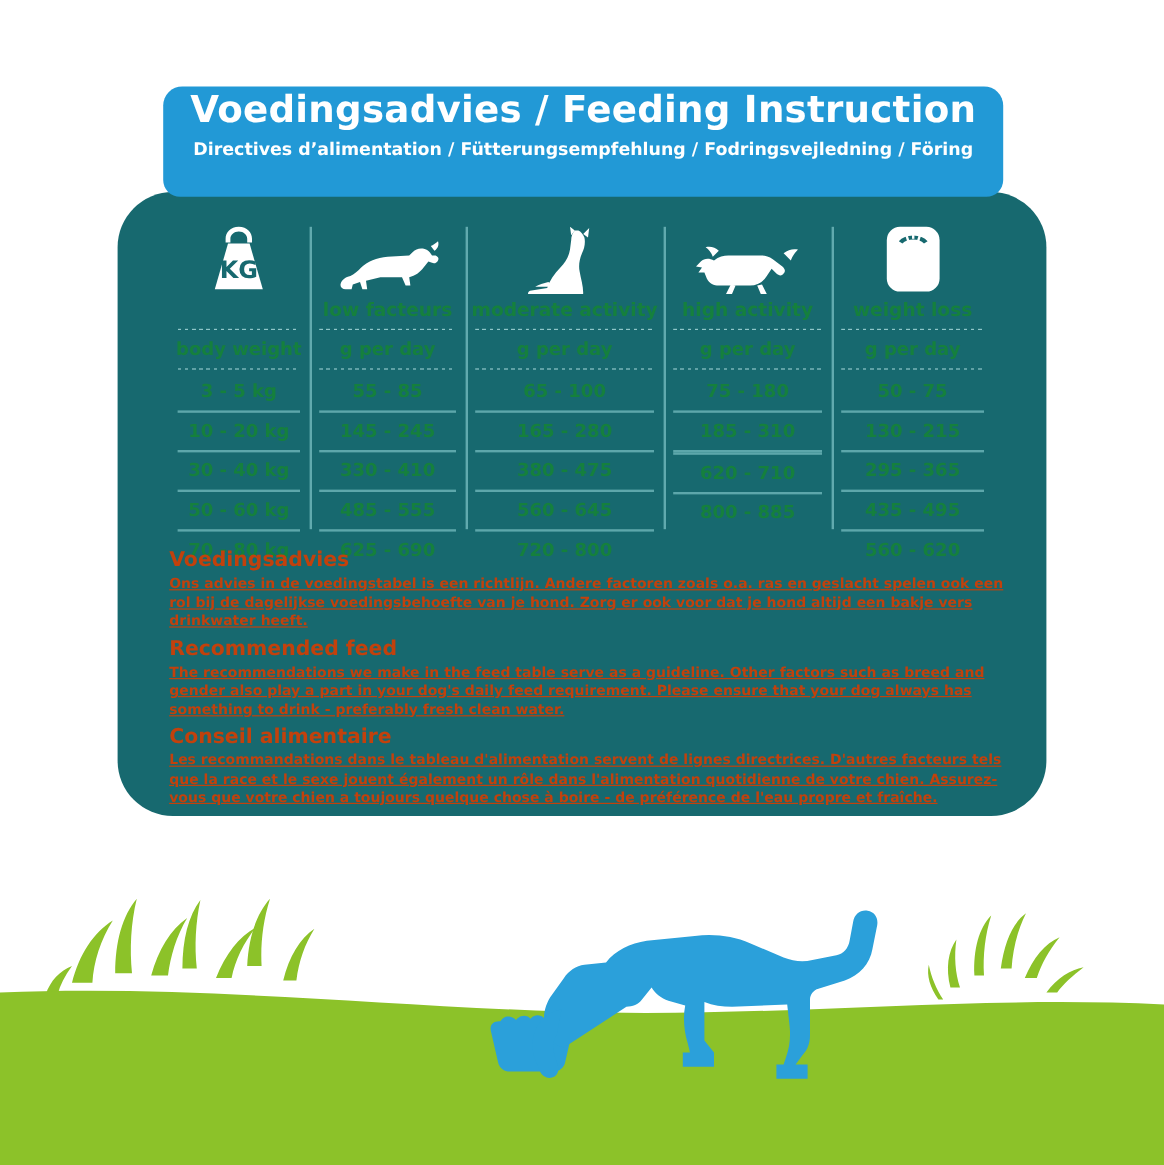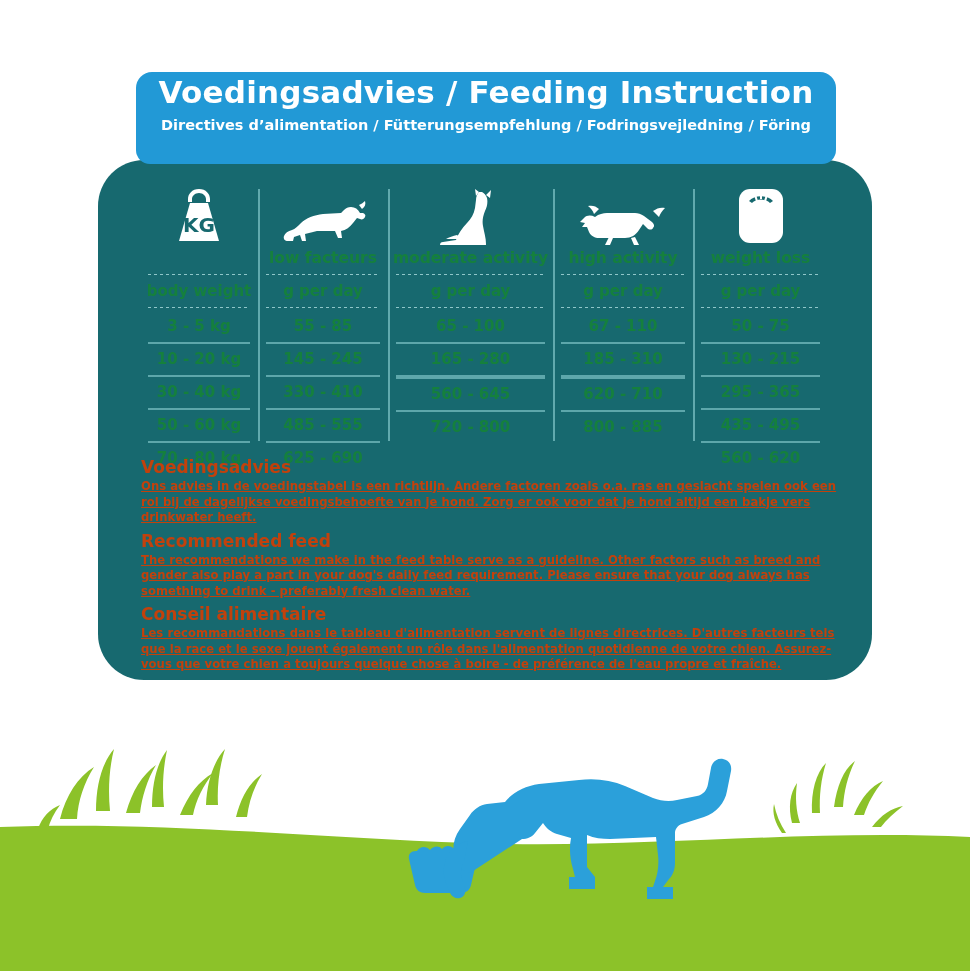--- a/index.html
+++ b/index.html
@@ -220,40 +220,41 @@
         </svg>
       </div>
       <div class="col-title">moderate activity</div>
       <div class="dash"></div>
       <div class="unit">g per day</div>
       <div class="dash"></div>
       <div class="cellrow">65 - 100</div>
       <div class="solid"></div>
       <div class="cellrow">165 - 280</div>
       <div class="solid"></div>
+      <div class="cellrow">380 - 475</div>
       <div class="solid"></div>
       <div class="cellrow">560 - 645</div>
       <div class="solid"></div>
       <div class="cellrow">720 - 800</div>
     </div>
 
     <div class="col c3">
       <div class="icon-cell">
         <svg width="88" height="48" viewBox="0 0 88 48" aria-hidden="true">
           <path d="M16 20 c-4-2-8-2-11 1 l-4 4 5 1 -3 4 5 0 2 5 c2 4 6 6 10 6 l26 0 c6 0 11-3 14-8 l4-6 4 4 c2 2 5 2 6 0 2-2 1-4-1-6 l-8-6 c-3-2-6-3-9-3 l-28 0 c-4 0-8 1-12 4 z" fill="#fff"></path>
           <path d="M20 12 c-3-3-7-4-11-3 3 2 5 5 6 8 z" fill="#fff"></path>
           <path d="M30 40 l-4 8 5 0 3-7 z M56 40 l4 8 -5 0 -3-7 z" fill="#fff"></path>
           <path d="M74 14 c4-3 8-4 12-3 -3 3-5 6-6 9 z" fill="#fff"></path>
         </svg>
       </div>
       <div class="col-title">high activity</div>
       <div class="dash"></div>
       <div class="unit">g per day</div>
       <div class="dash"></div>
-      <div class="cellrow">67 - 110</div>
+      <div class="cellrow">75 - 180</div>
       <div class="solid"></div>
       <div class="cellrow">185 - 310</div>
       <div class="solid"></div>
       <div class="solid"></div>
       <div class="cellrow">620 - 710</div>
       <div class="solid"></div>
       <div class="cellrow">800 - 885</div>
     </div>
 
     <div class="col c4">

